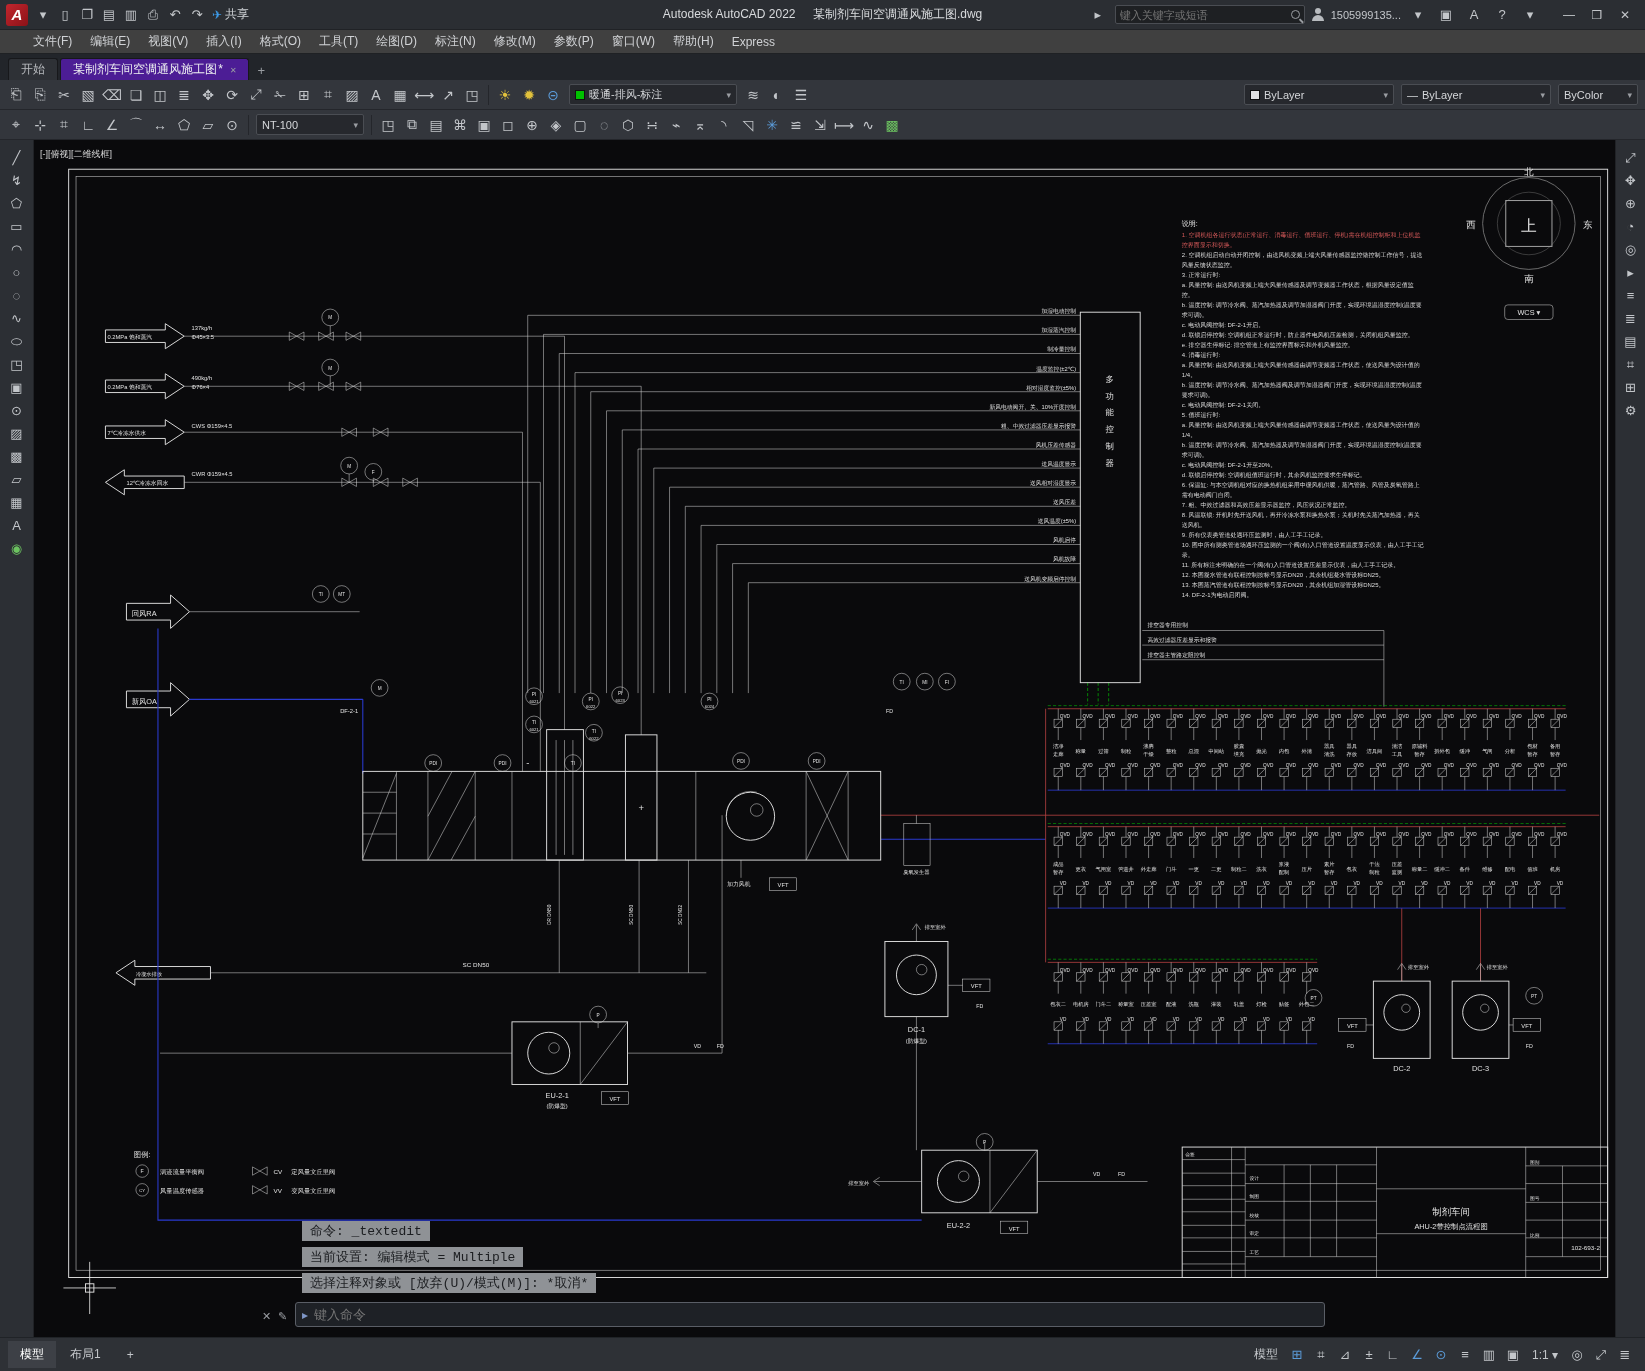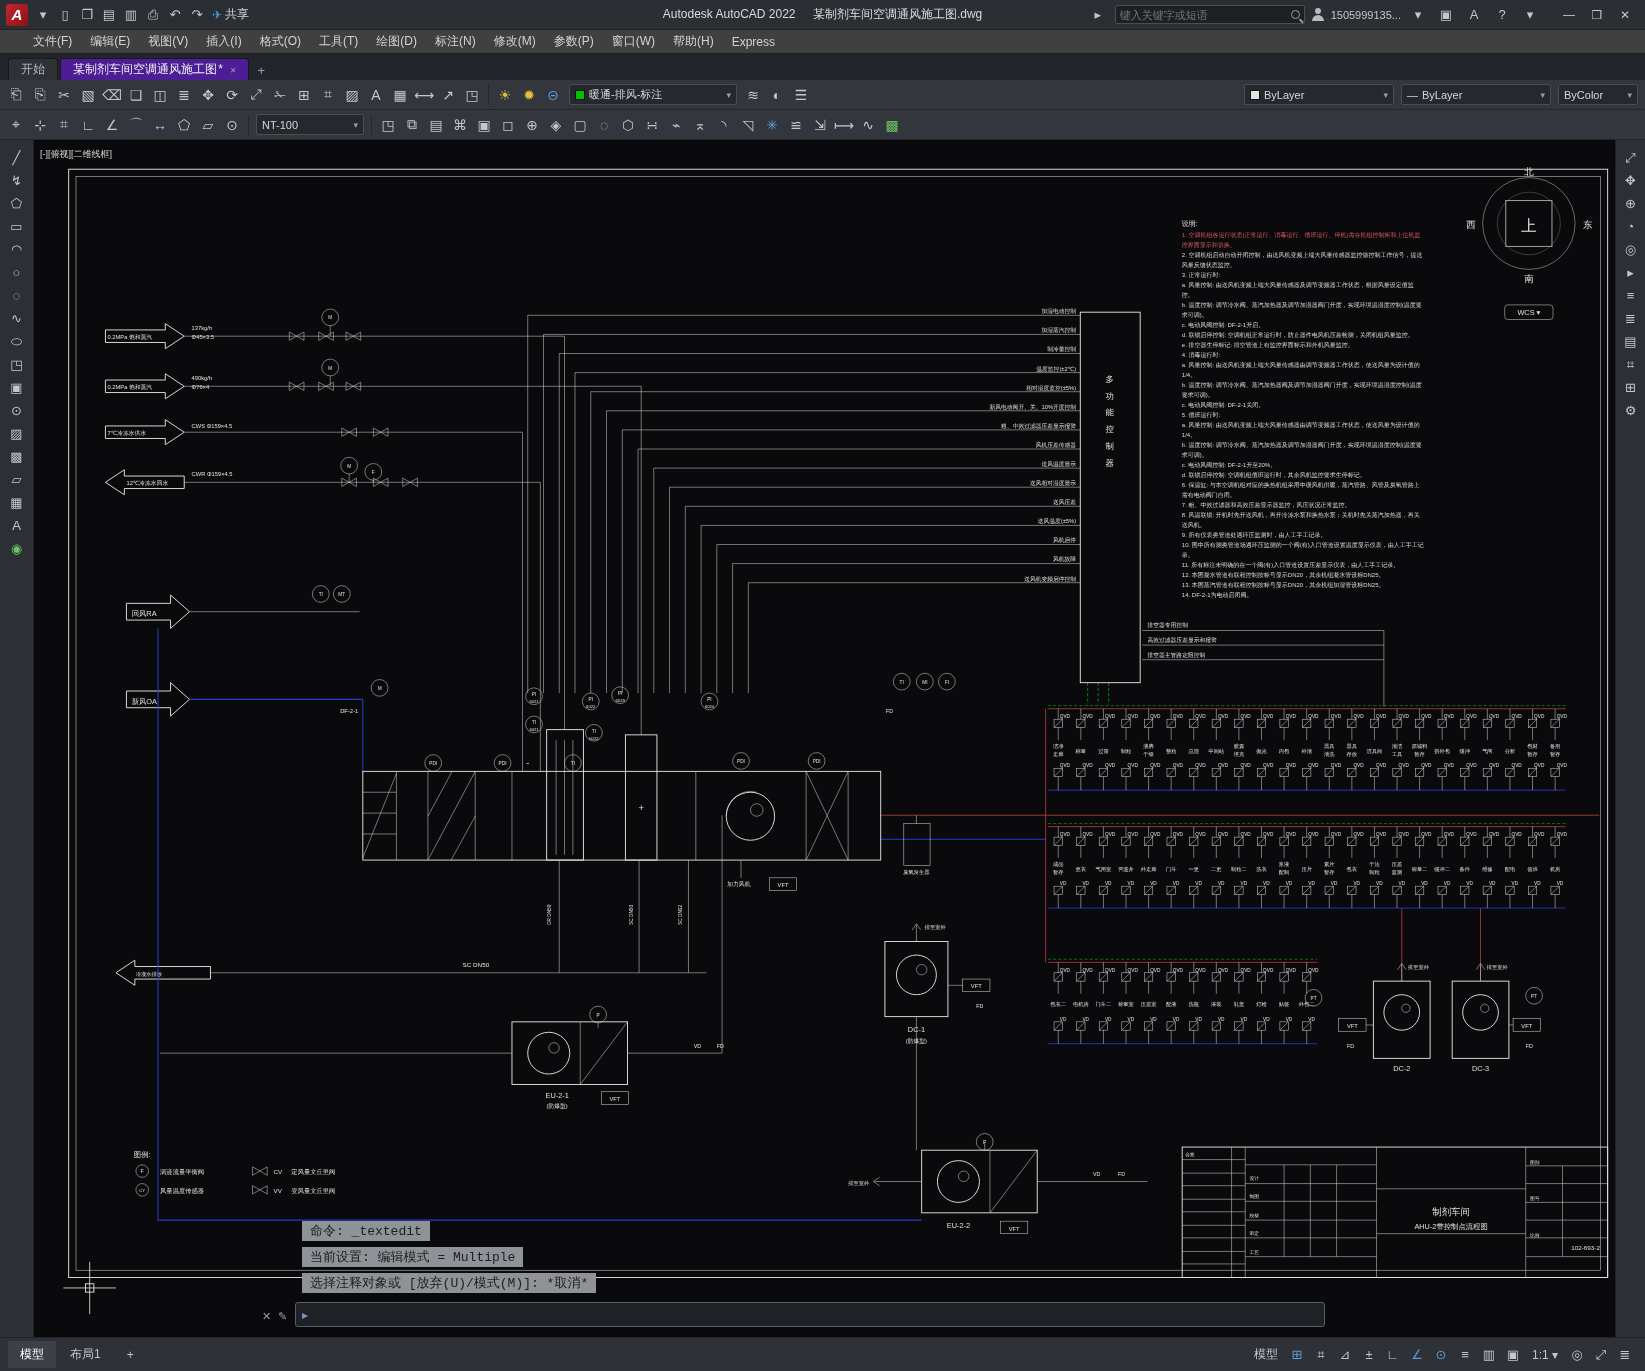--- a/index.html
+++ b/index.html
@@ -1406,20 +1406,21 @@
         </div>
     </div>
 
     <div class="cmdline cmd1">命令: _textedit</div>
     <div class="cmdline cmd2">当前设置: 编辑模式 = Multiple</div>
     <div class="cmdline cmd3">选择注释对象或 [放弃(U)/模式(M)]: *取消*</div>
     <span class="cmdmini cm1">✕</span>
     <span class="cmdmini cm2">✎</span>
     <div class="cmdbar">
       <span class="cicon">▸</span>
+      <input placeholder="键入命令" style="">
     </div>
   </div>
 
   <div class="righttools">
       <span class="ticon">⤢</span>
       <span class="ticon">✥</span>
       <span class="ticon">⊕</span>
       <span class="ticon">◔</span>
       <span class="ticon">◎</span>
       <span class="ticon">▸</span>

